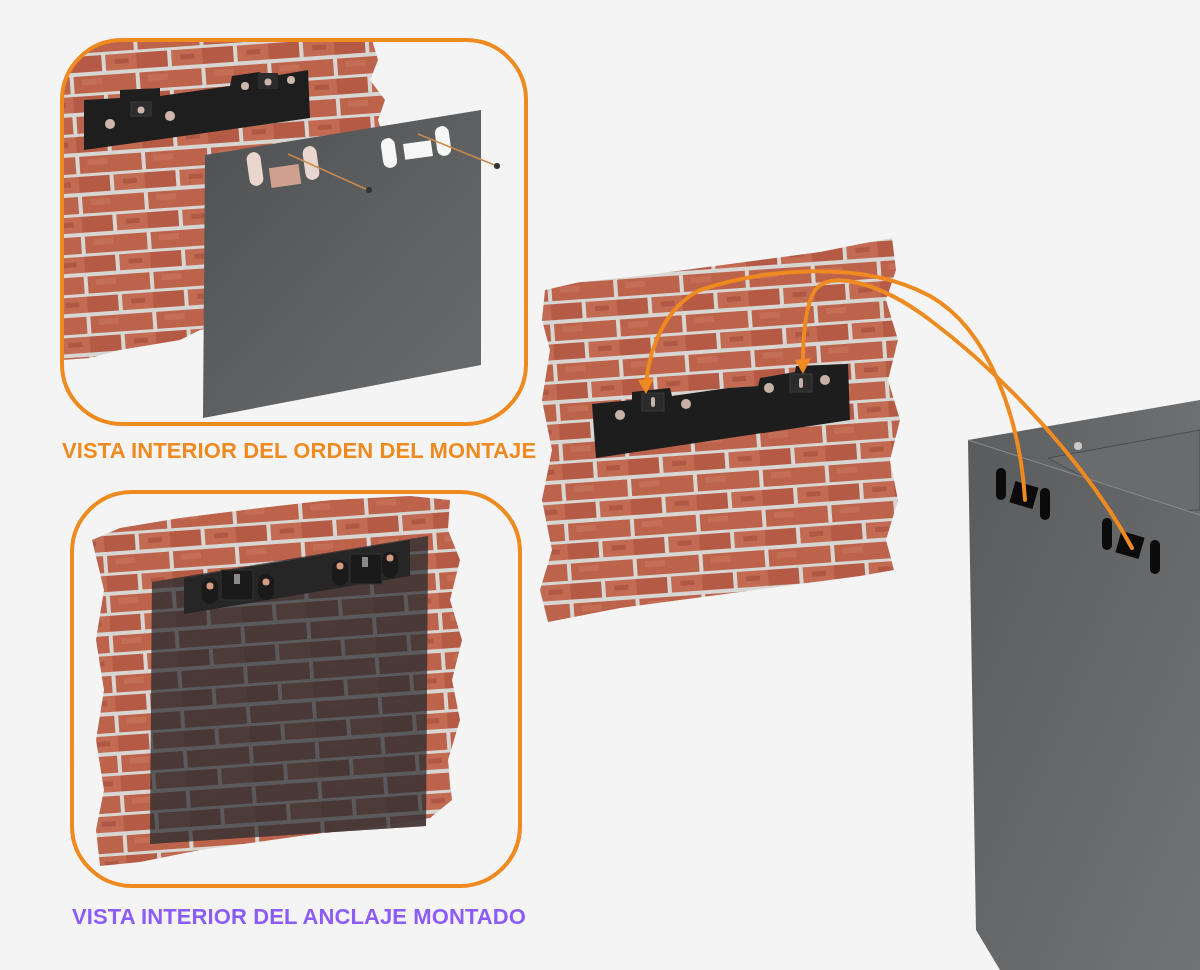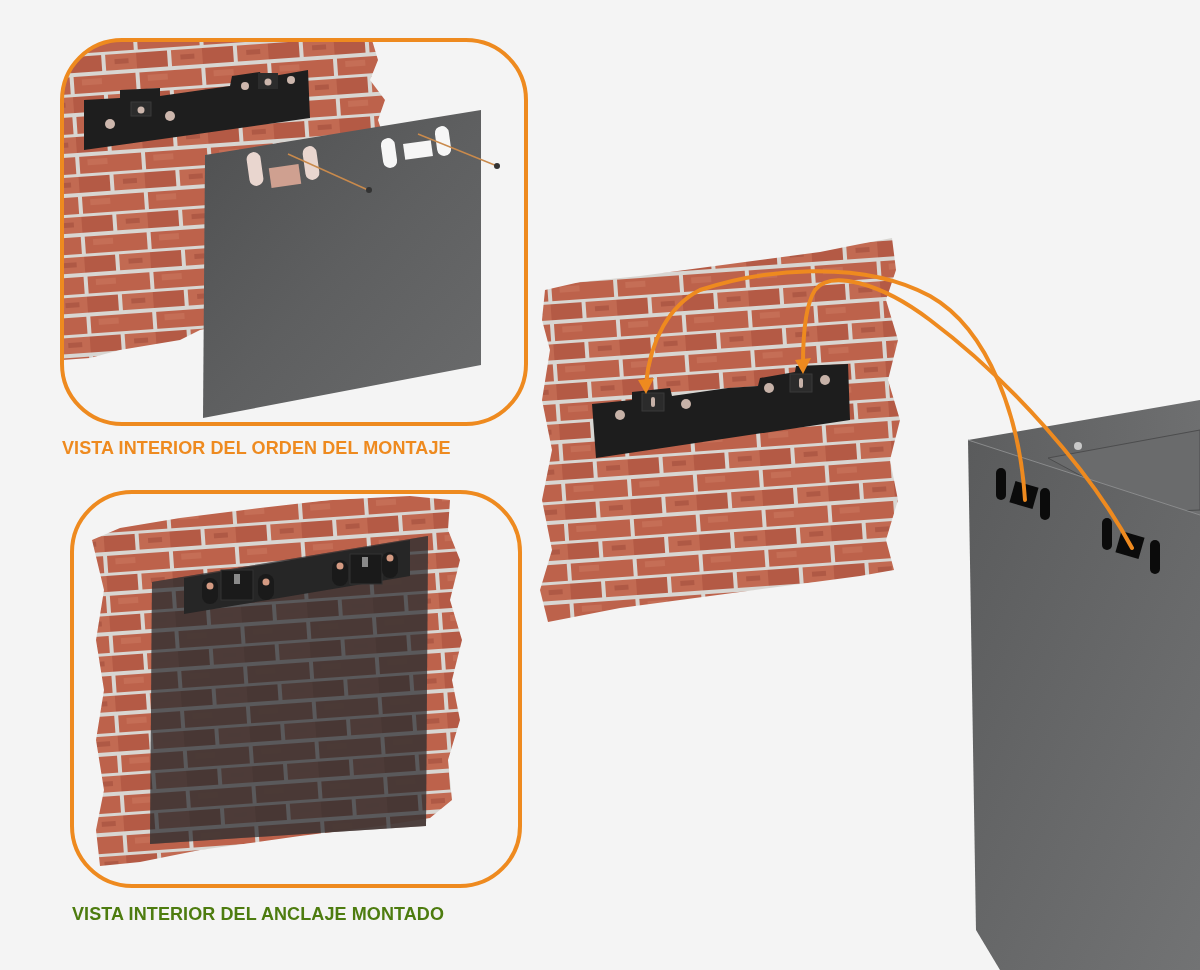--- a/index.html
+++ b/index.html
@@ -7,21 +7,21 @@
     width: 1200px; height: 970px; overflow: hidden;
     background: #f4f4f4;
     font-family: "Liberation Sans", sans-serif;
     position: relative;
   }
   .stage { position: absolute; left: 0; top: 0; width: 1200px; height: 970px; }
   .caption {
     position: absolute;
     font-family: "Liberation Sans", sans-serif;
     font-weight: bold;
-    font-size: 18px;
+    font-size: 22px;
     letter-spacing: 0.1px;
     white-space: nowrap;
   }
   .caption-top { left: 62px; top: 438px; }
   .caption-bottom { left: 72px; top: 904px; }
 </style>
 </head>
 <body>
 
 <svg class="stage" width="1200" height="970" viewBox="0 0 1200 970" xmlns="http://www.w3.org/2000/svg">
@@ -149,13 +149,13 @@
     <g fill="none" stroke="#ee8a1f" stroke-width="4" stroke-linecap="round">
       <path d="M1025 500 C1020 420 990 330 930 296 C860 258 760 270 700 290 C670 305 650 340 646 384"></path>
       <path d="M1132 548 C1090 470 1010 380 930 320 C880 282 830 270 815 290 C806 304 803 330 803 364"></path>
     </g>
     <path d="M638 380 L646 394 L654 378 Z" fill="#ee8a1f"></path>
     <path d="M795 360 L803 374 L811 358 Z" fill="#ee8a1f"></path>
   </g>
 </svg>
 
 <div class="caption caption-top" style="color:#ee8a1f;">VISTA INTERIOR DEL ORDEN DEL MONTAJE</div>
-<div class="caption caption-bottom" style="color:#4d7c0f;">VISTA INTERIOR DEL ANCLAJE MONTADO</div>
+<div class="caption caption-bottom" style="color:#8b5cf6;">VISTA INTERIOR DEL ANCLAJE MONTADO</div>
 
 </body></html>

